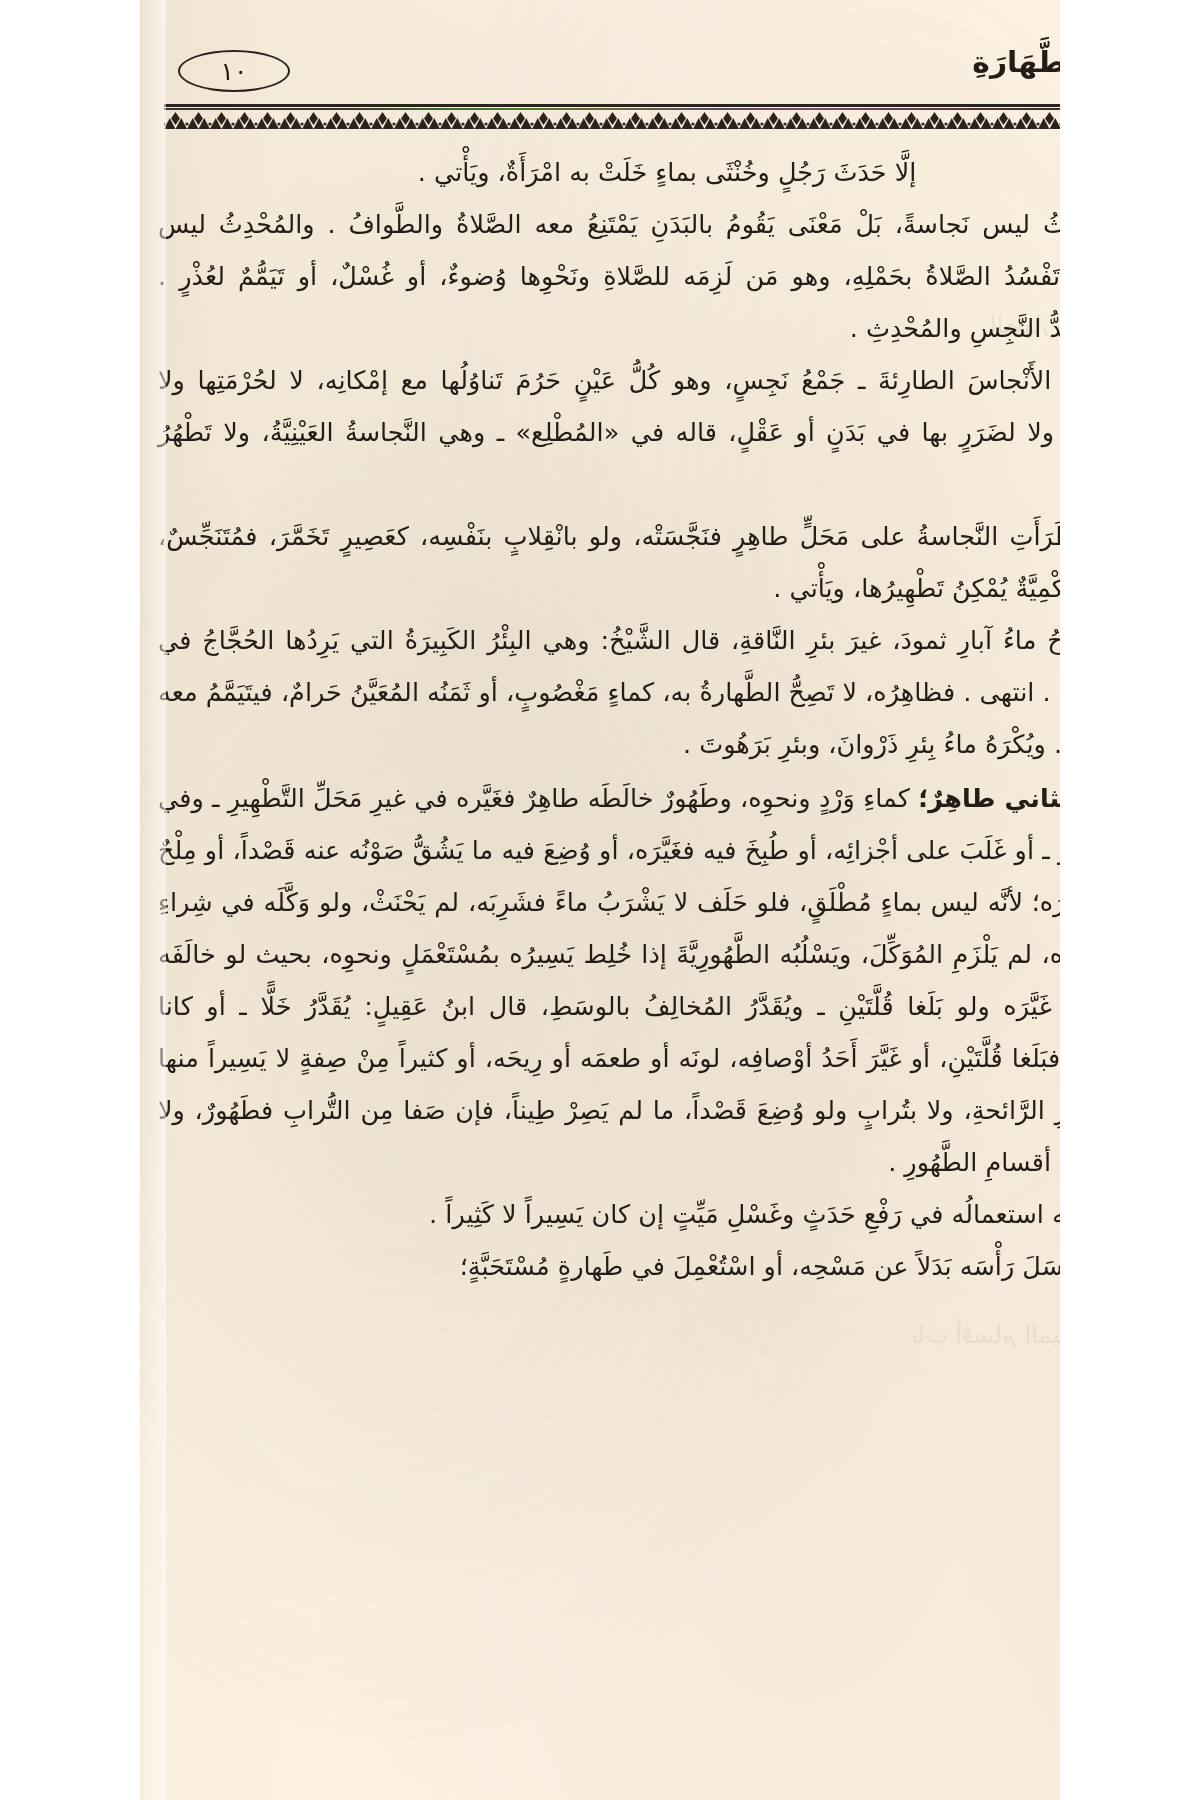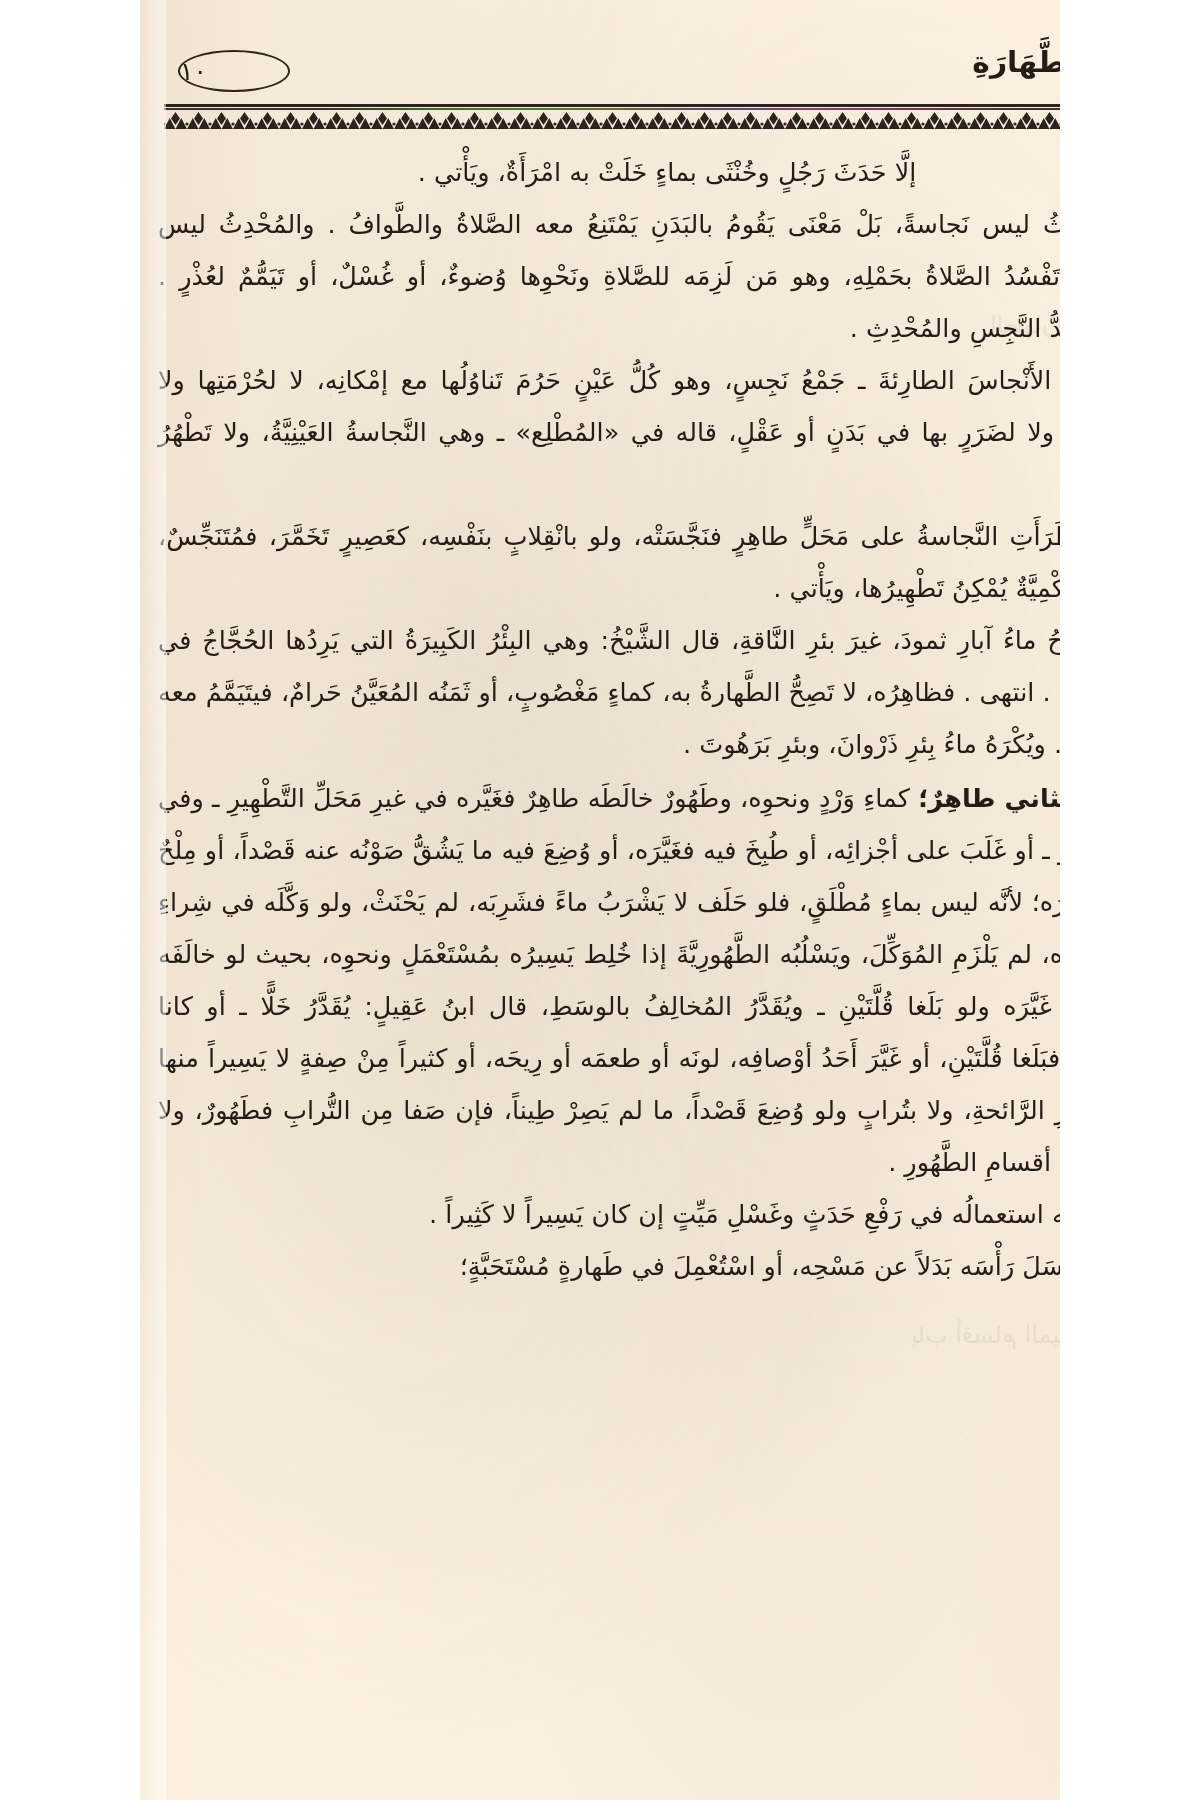--- a/index.html
+++ b/index.html
@@ -82,21 +82,21 @@
   .page-number-oval {
     position: absolute;
     left: 12px;
     top: 6px;
     width: 112px;
     height: 42px;
     border: 2.2px solid #2b231d;
     border-radius: 50%;
     display: flex;
     align-items: center;
-    justify-content: flex-end;
+    justify-content: center;
     box-sizing: border-box;
   }
   .page-number {
     font-family: "DejaVu Sans", "Liberation Sans", sans-serif;
     font-size: 25px;
     color: #241c17;
     line-height: 1;
     letter-spacing: 1px;
   }
 

